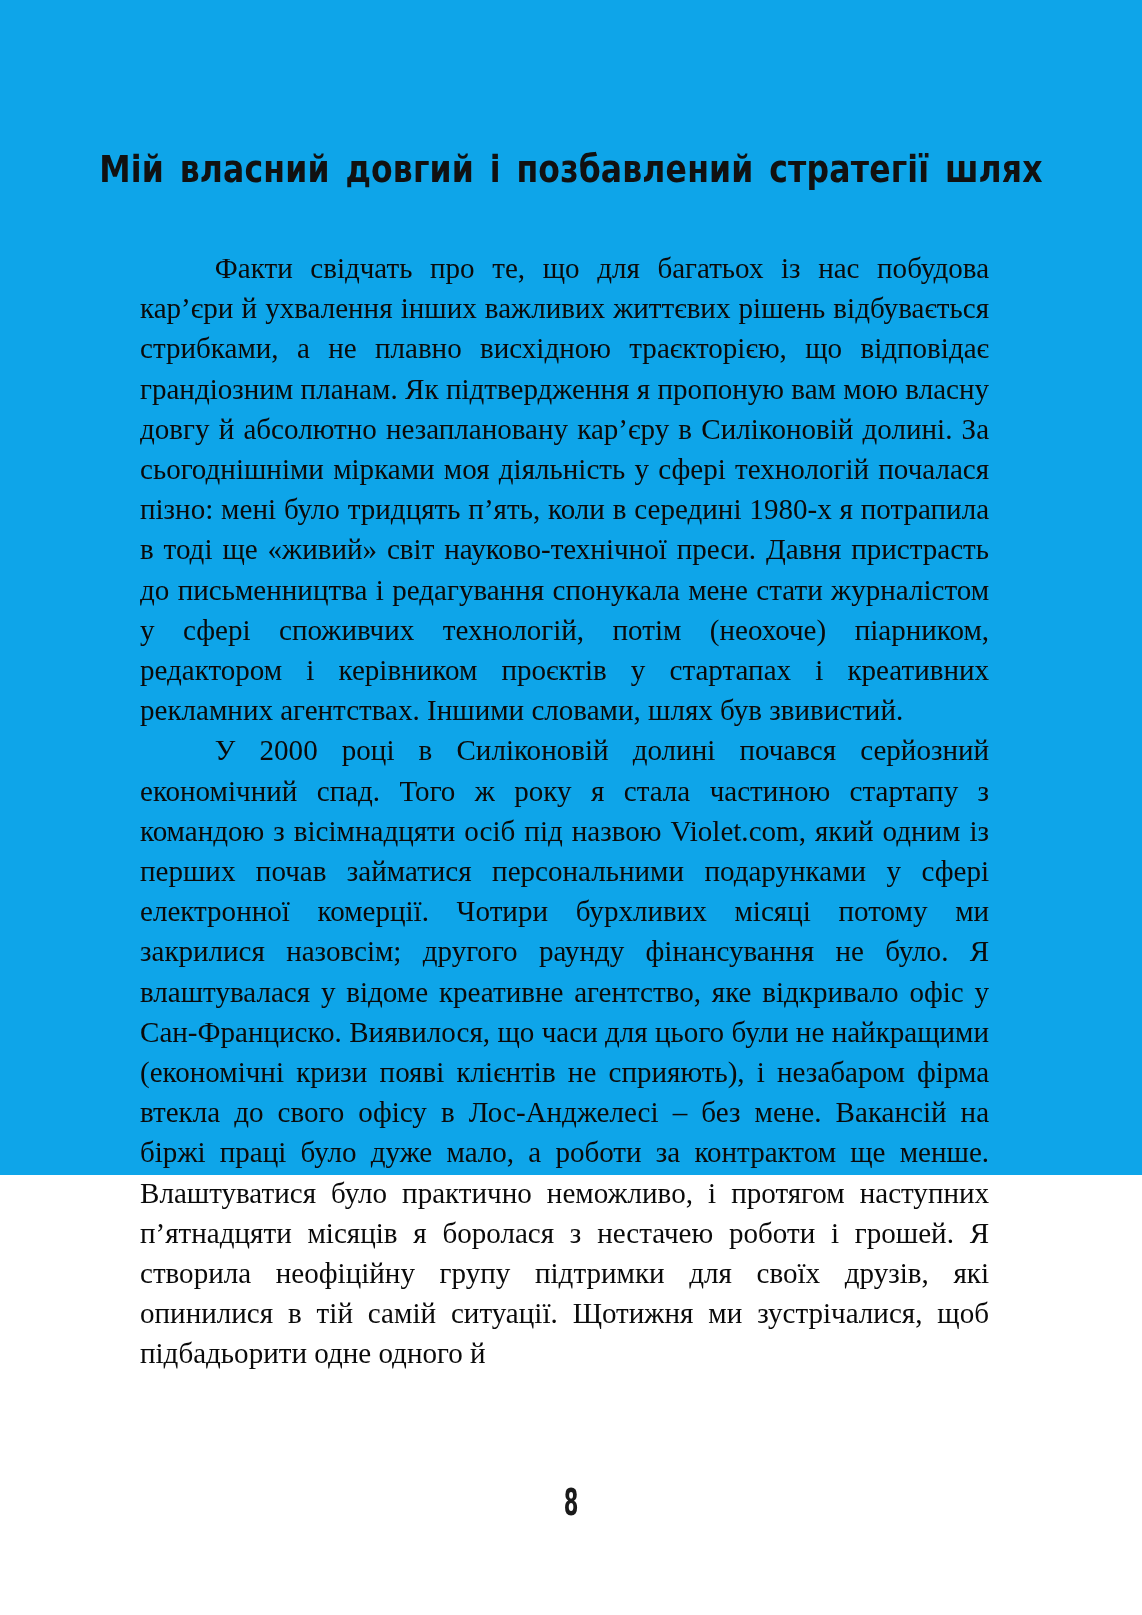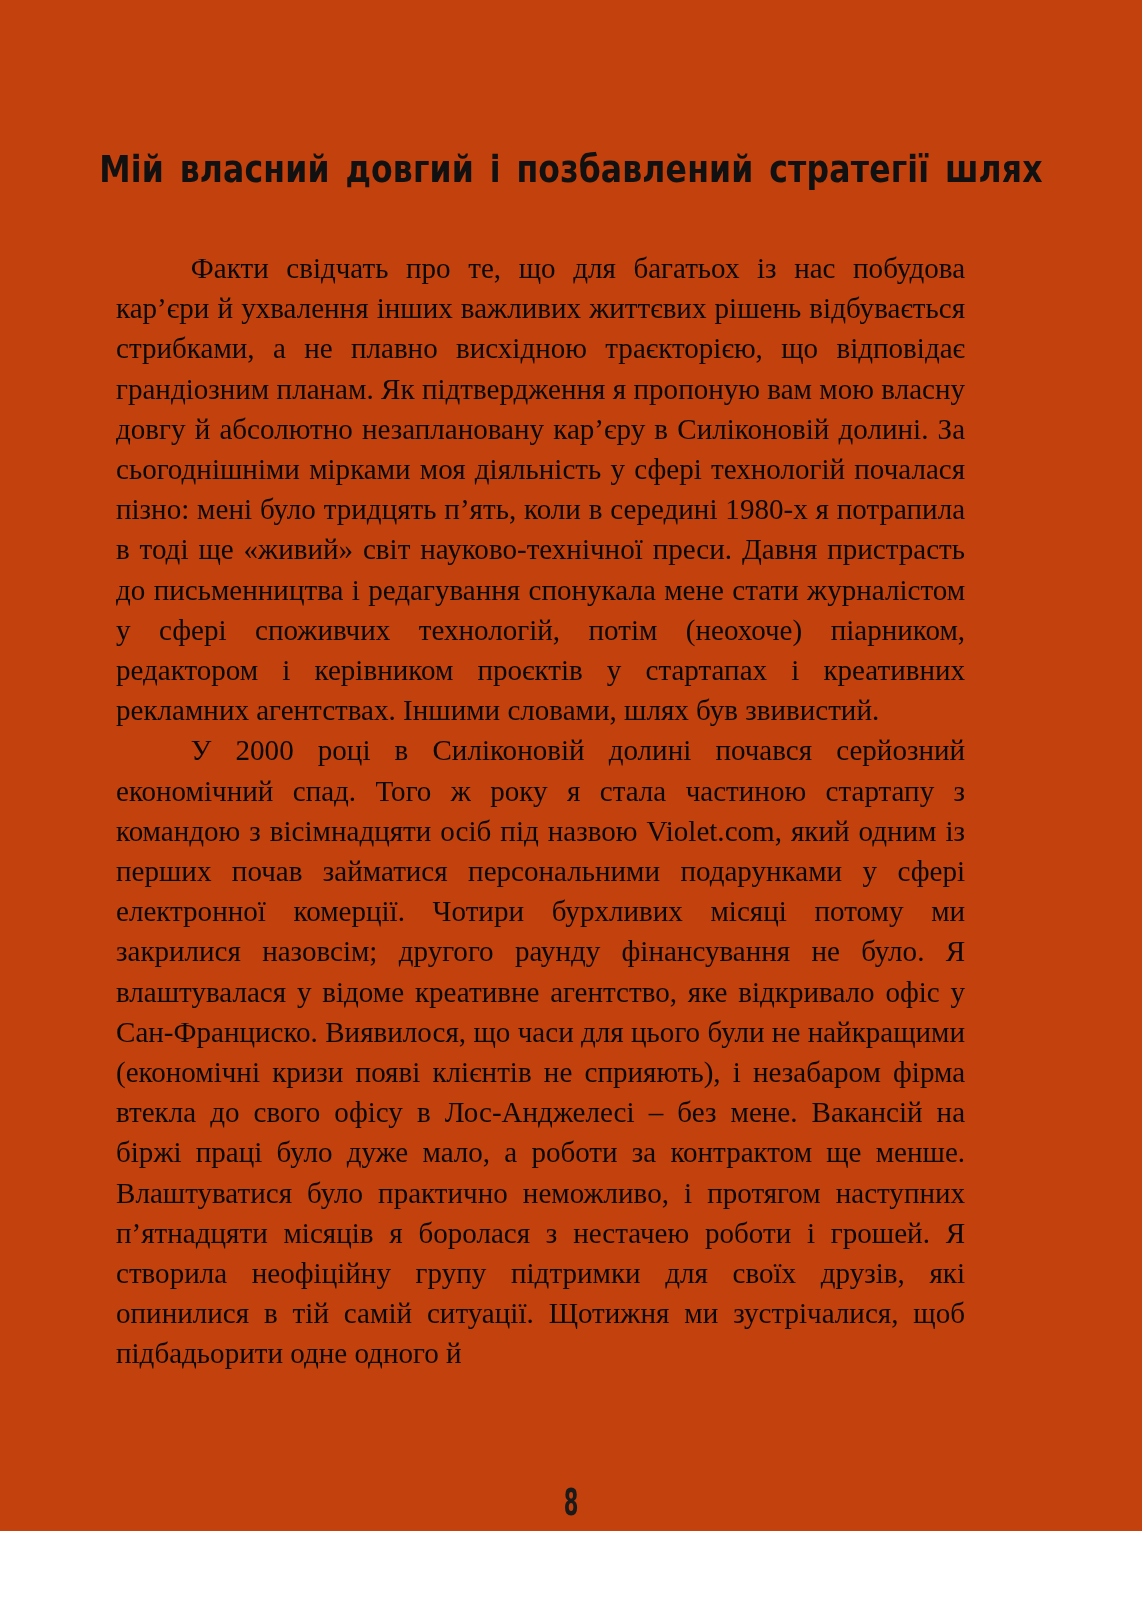--- a/index.html
+++ b/index.html
@@ -12,23 +12,23 @@
     height: 1615px;
     background: #ffffff;
     font-family: "Liberation Serif", "DejaVu Serif", serif;
     color: #000000;
     overflow: hidden;
   }
 
   .page {
     position: relative;
     width: 1142px;
-    height: 1531px;
+    height: 1175px;
     box-sizing: border-box;
-    background: #c2410c;
+    background: #0ea5e9;
   }
 
   
   .chapter-heading {
     position: absolute;
     left: 0;
     right: 0;
     top: 126px;
     text-align: center;
     font-family: "DejaVu Sans", "Liberation Sans", sans-serif;
@@ -38,21 +38,21 @@
     word-spacing: 5px;
     color: #111111;
     transform: scaleX(0.90) scaleY(1.06);
     transform-origin: 50% 50%;
     white-space: nowrap;
   }
 
   
   .text-column {
     position: absolute;
-    left: 116px;
+    left: 140px;
     top: 248px;
     width: 862px;
   }
 
   .body-paragraph {
     margin: 0;
     text-align: justify;
     text-align-last: left;
     text-indent: 76px;
     font-size: 29.5px;

